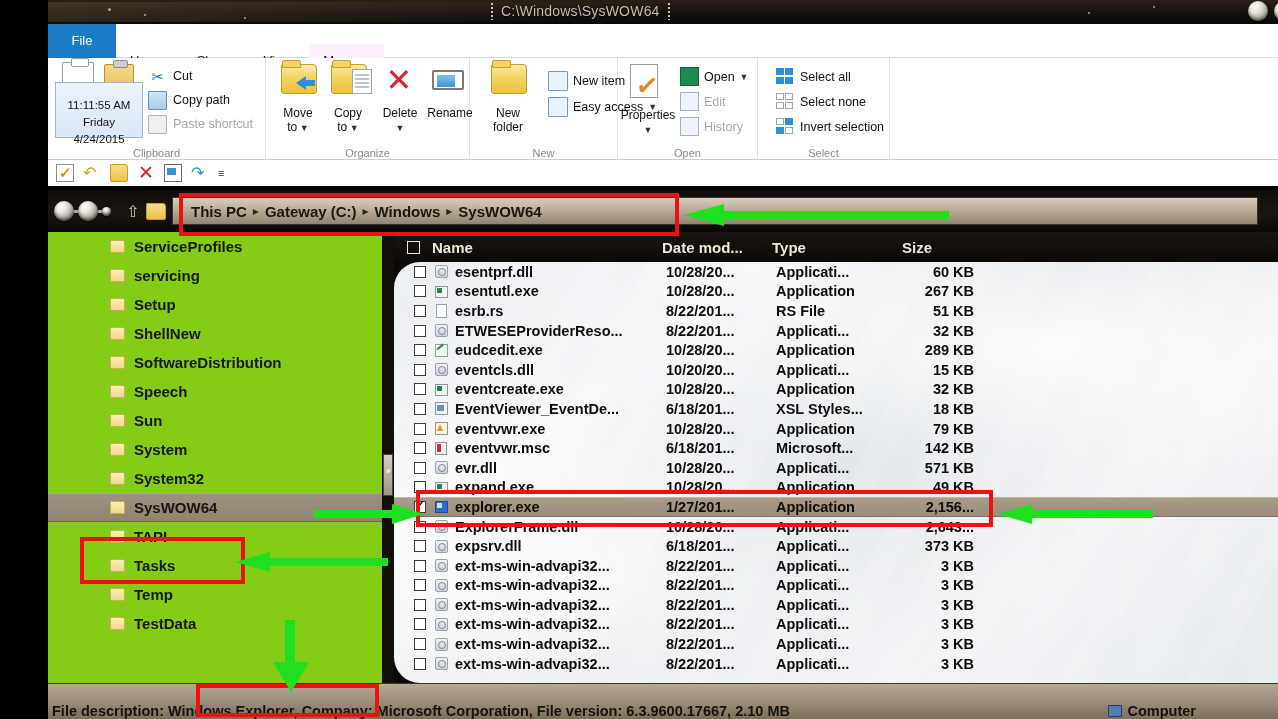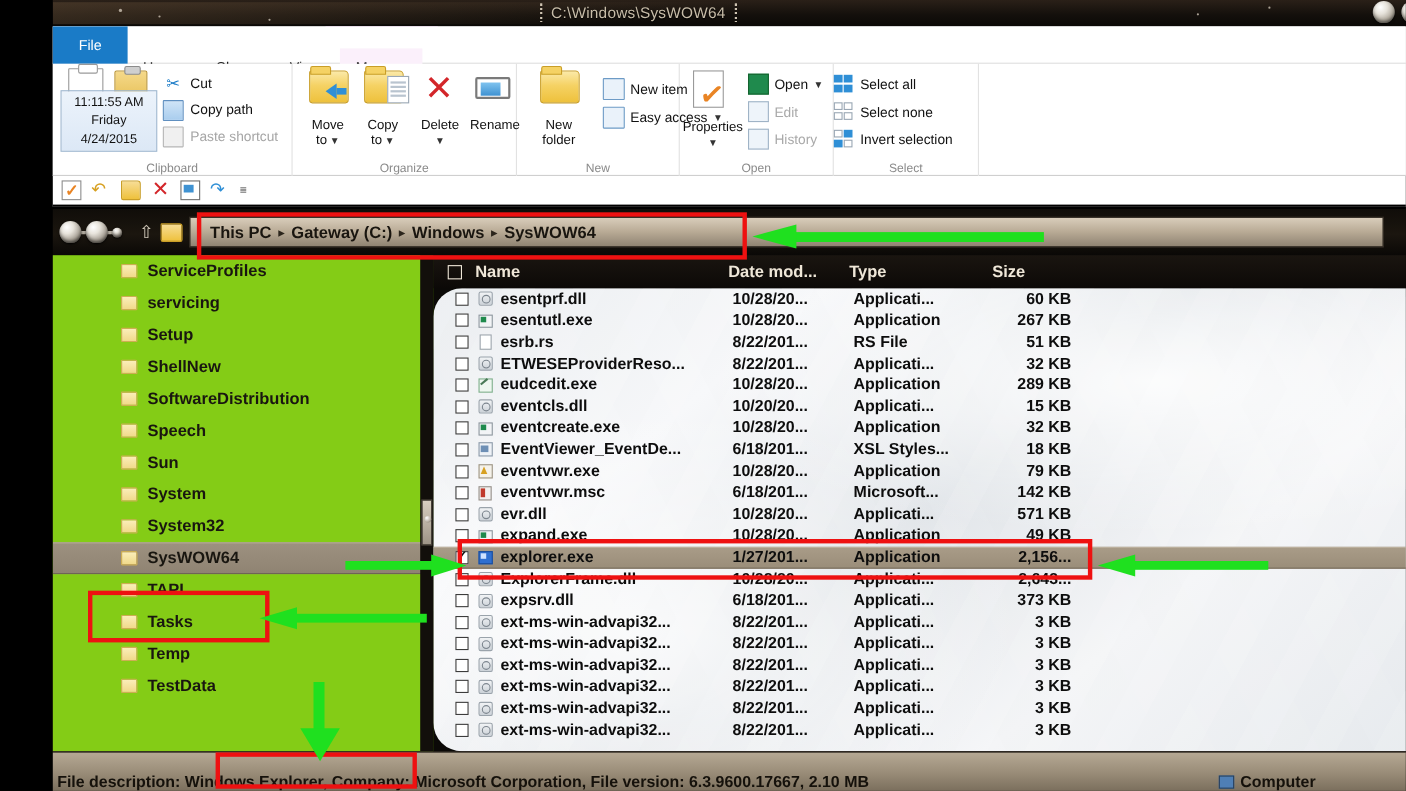--- a/index.html
+++ b/index.html
@@ -87,21 +87,21 @@
 
   
   .g-clip { width: 218px; }
   .clip-big {
     position: absolute; left: 4px; top: 2px; width: 92px; height: 74px;
   }
   .pastebox {
     position: absolute; left: 3px; top: 20px; width: 88px; height: 56px;
     background: linear-gradient(180deg,#ecf3fb,#dce8f6);
     border: 1px solid #9db6cf; text-align: center;
-    font-size: 11.5px; color: #111; line-height: 17px; padding-top: 2px;
+    font-size: 11.5px; color: #111; line-height: 17px; padding-top: 14px;
   }
   .paste-icon {
     position: absolute; left: 10px; top: 0px; width: 32px; height: 26px;
     border: 1.6px solid #9a9a9a; background: #fff; border-radius: 1px;
   }
   .paste-icon::after {
     content:""; position:absolute; left:8px; top:-5px; width:16px; height:7px;
     border:1.6px solid #9a9a9a; background:#fff; border-radius:2px;
   }
   .clipboard-icon {
@@ -190,21 +190,21 @@
     font-weight:bold; transform: rotate(8deg);
   }
   .openitems { position: absolute; left: 62px; top: 4px; width: 84px; }
   .oi { display:flex; align-items:center; gap:5px; height:25px; font-size:12.5px; color:#111; }
   .oi.dim { color:#a9a9a9; }
   .oi-ico { width:19px; height:19px; flex:0 0 19px; border:1.3px solid #9fb3c6; background:#eef4fa; }
   .oi-ico.green { background:#1f8a4d; border-color:#14632f; }
 
   
   .g-sel { width: 132px; border-right: 1px solid #e2e2e2; }
-  .selitems { position: absolute; left: 0; top: 4px; width: 124px; }
+  .selitems { position: absolute; left: 18px; top: 4px; width: 124px; }
   .si { display:flex; align-items:center; gap:6px; height:25px; font-size:12.5px; color:#111; }
   .si-ico { width:18px; height:18px; flex:0 0 18px; position:relative; }
   .sq { position:absolute; width:7.5px; height:7.5px; }
   .sq.on { background:#2f8fd6; }
   .sq.off { border:1.2px solid #9aa7b4; background:#fff; }
 
   
   .qat {
     position: absolute; left: 0; top: 160px; width: 1278px; height: 28px;
     background: #ffffff; display: flex; align-items: center; gap: 9px; padding-left: 8px;

